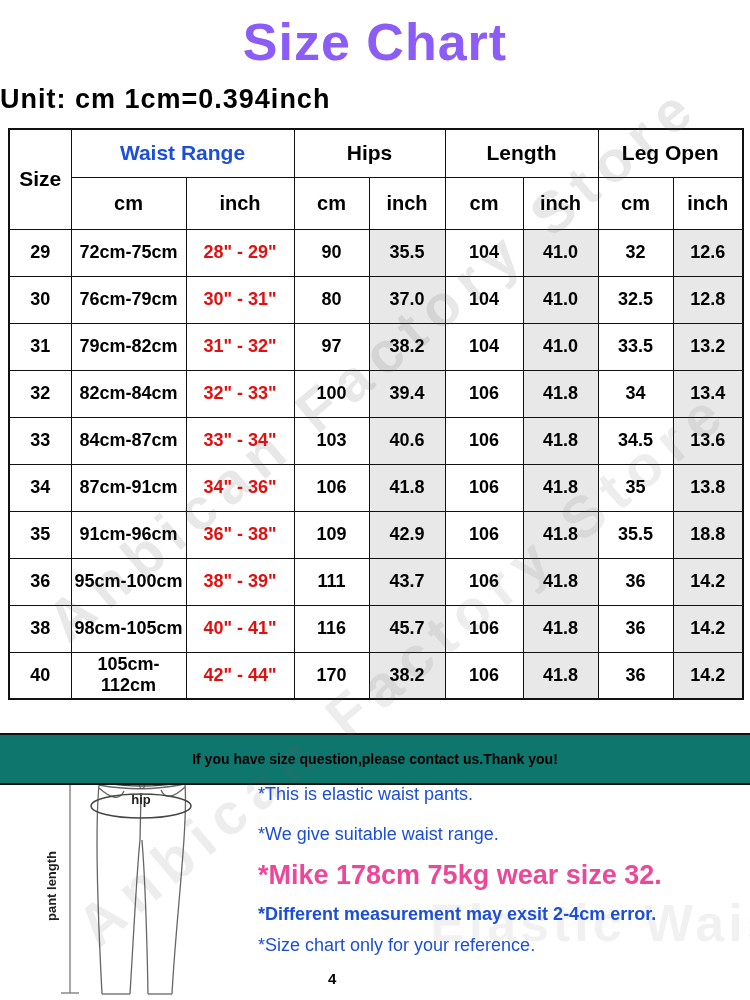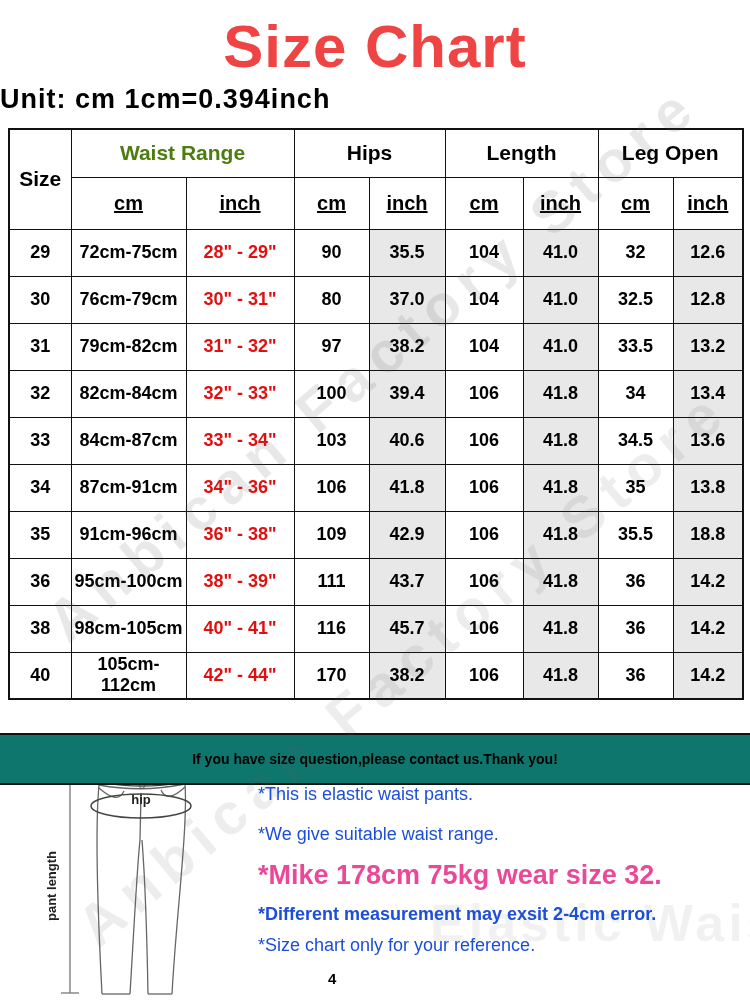--- a/index.html
+++ b/index.html
@@ -14,41 +14,41 @@
     pointer-events:none; z-index:9; user-select:none;
   }
   .wm1 { left:55px; top:595px; font-size:58px; letter-spacing:10px;
          color:rgba(90,90,90,0.14); transform:rotate(-40deg); transform-origin:0 50%; }
   .wm2 { left:85px; top:900px; font-size:58px; letter-spacing:10px;
          color:rgba(90,90,90,0.11); transform:rotate(-40deg); transform-origin:0 50%; }
   .wm3 { left:430px; top:893px; font-size:52px; letter-spacing:4px;
          color:rgba(0,0,0,0.055); }
   
   .title { position:absolute; top:12px; left:0; width:100%; text-align:center;
-           font-size:60px; font-weight:bold; color:#ef4444; letter-spacing:1px; }
+           font-size:52px; font-weight:bold; color:#8b5cf6; letter-spacing:1px; }
   .subtitle { position:absolute; top:84px; left:0; width:100%; text-align:left;
               font-size:27px; font-weight:bold; color:#000; letter-spacing:1px; }
   
   .size-table {
     position:absolute; left:8px; top:128px; width:734px;
     border-collapse:collapse; table-layout:fixed;
     border:2px solid #111; z-index:2; background:transparent;
   }
   .size-table th, .size-table td {
     border:1px solid #111; text-align:center; vertical-align:middle;
     color:#000; overflow:hidden;
   }
   .size-table thead tr.group-row { height:48px; }
-  .size-table thead tr.unit-row  { height:52px;text-decoration:underline; }
+  .size-table thead tr.unit-row  { height:52px; }
   .size-table tbody tr { height:47px; }
   .size-table thead th { font-size:21px; font-weight:bold; background:transparent; }
   .size-table thead th.unit-th { font-size:20px; }
   .size-table td { font-size:18px; font-weight:bold; }
   th.size-th { background:#ffff00; font-size:22px; }
-  th.waist-th { color:#4d7c0f;margin-top:28px; }
+  th.waist-th { color:#1d4ed8;margin-top:28px; }
   td.gray { background:#e8e8e8; }
   td.red  { color:#e01010; }
   
   .banner {
     position:absolute; left:0; top:733px; width:750px; height:52px;
     background:#0f766e; border-top:2px solid #111; border-bottom:2px solid #111;
     display:flex; align-items:center; justify-content:center;
     font-size:14px; font-weight:bold; color:#000; z-index:3;
   }
   

